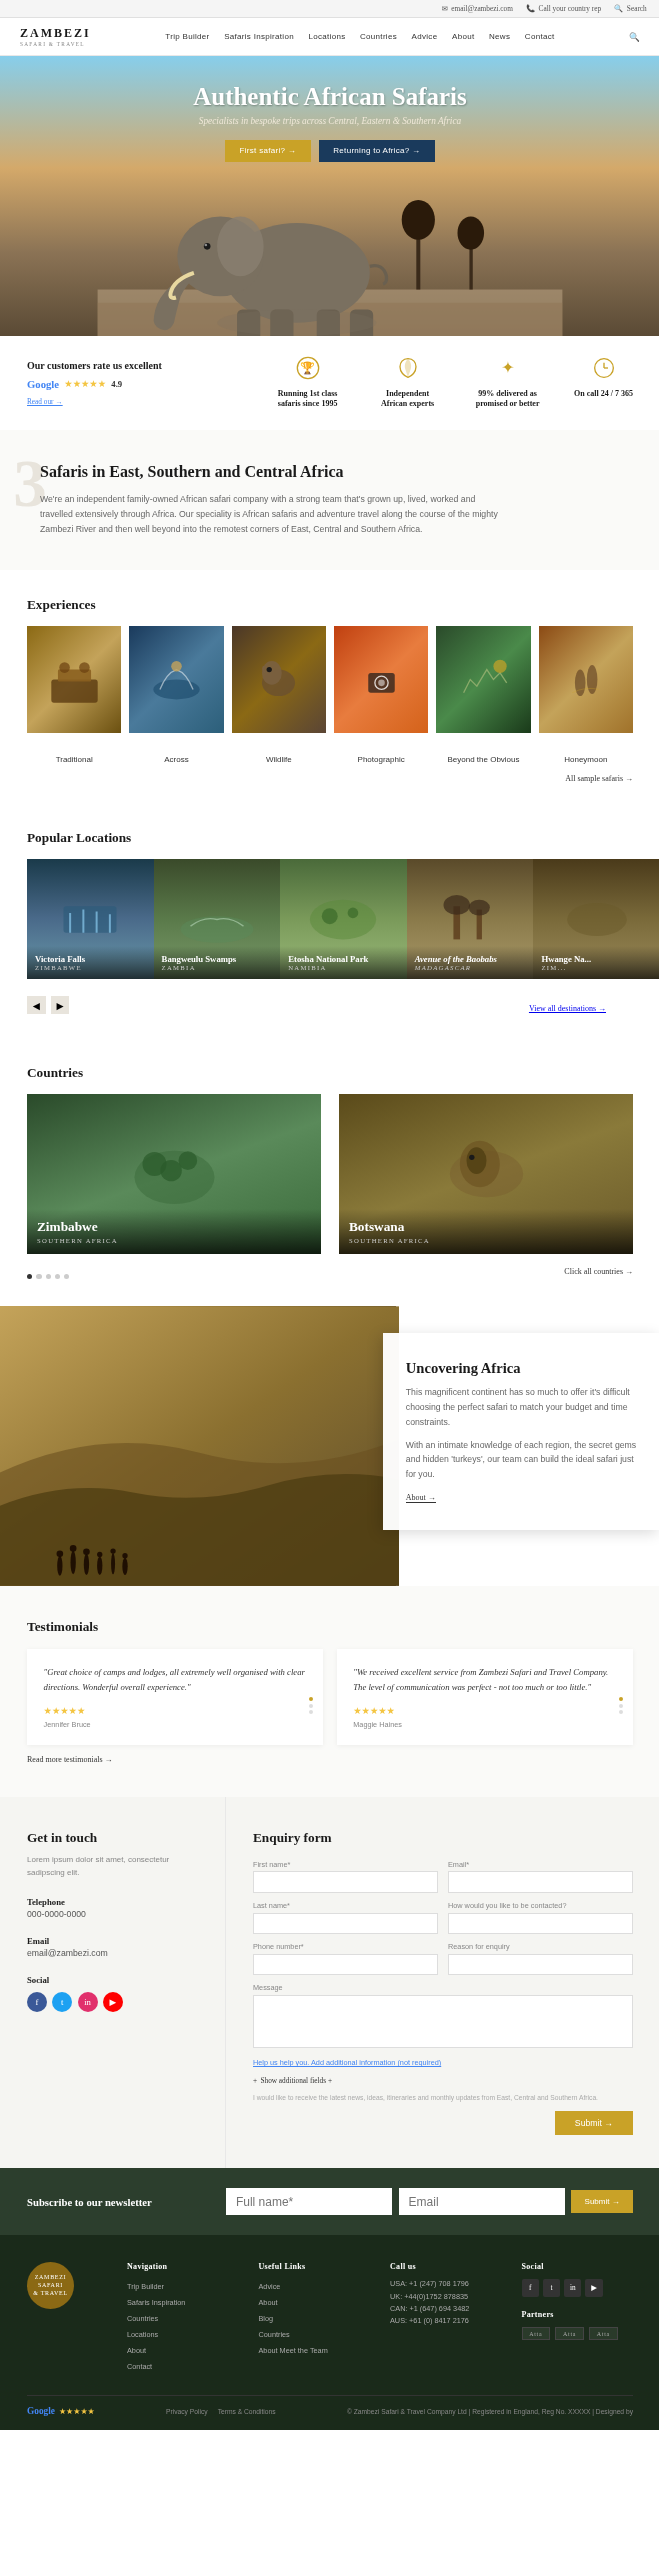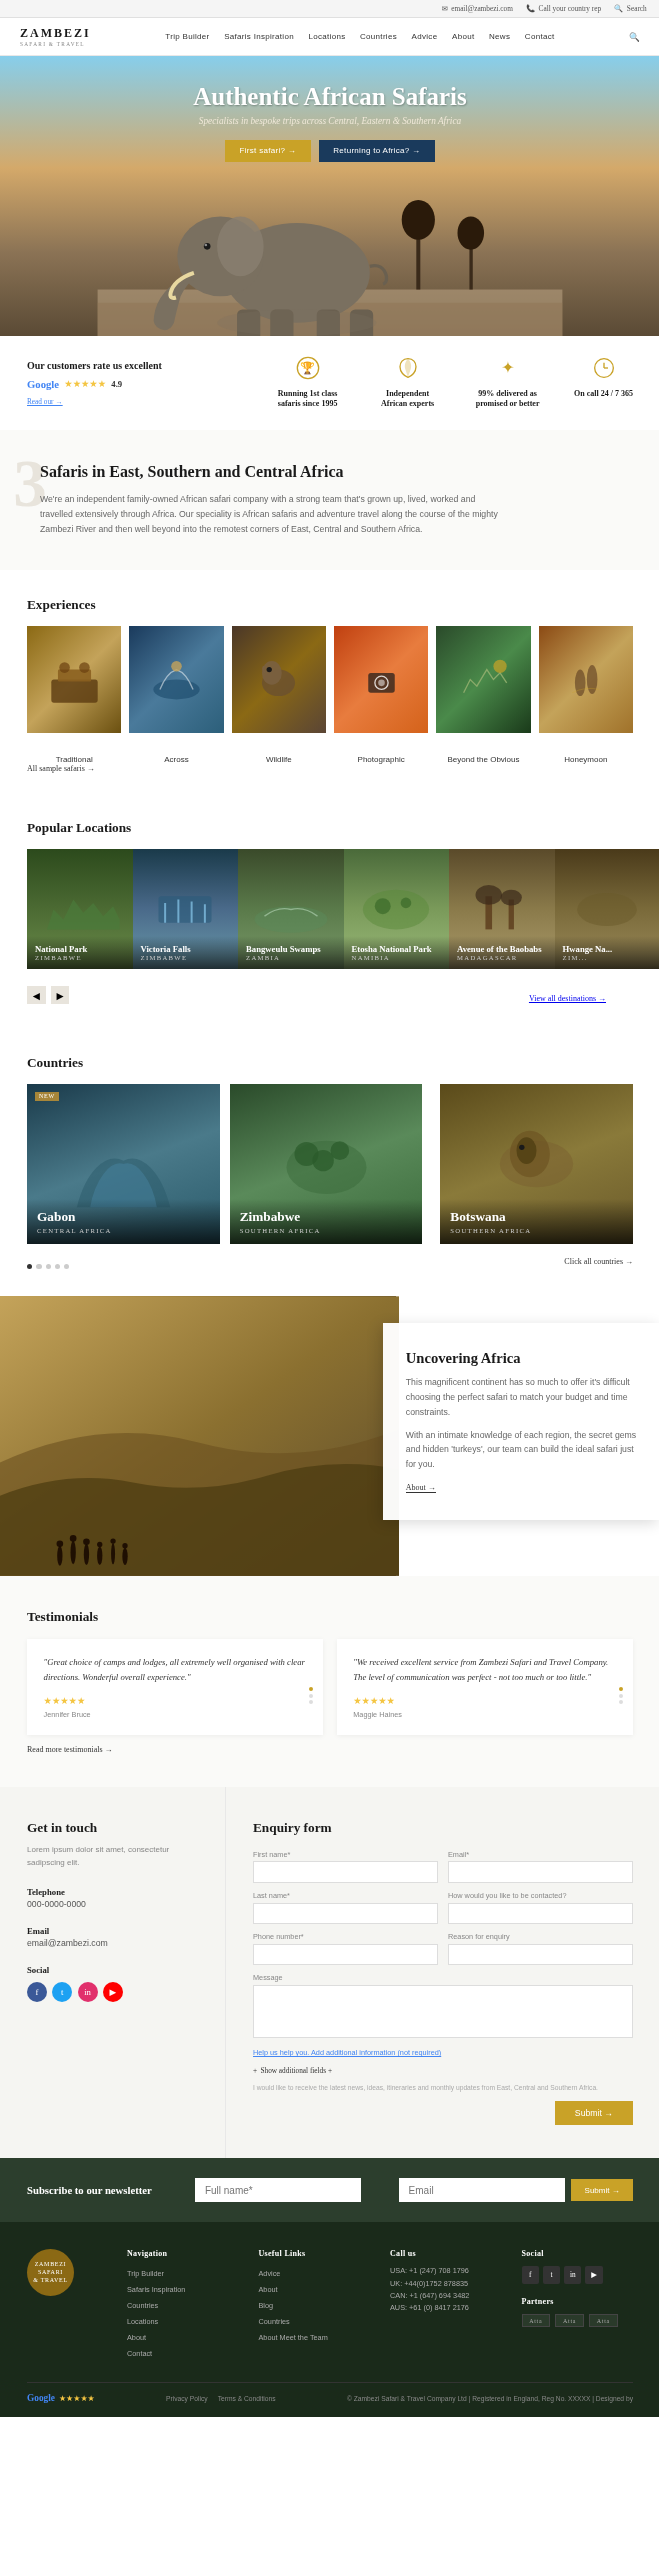--- a/index.html
+++ b/index.html
@@ -89,21 +89,21 @@
     .section-heading { font-size: 13.3px; font-weight: bold; color: #1a1a1a; margin-bottom: 13.3px; }
     .experiences-grid { display: flex; gap: 8px; }
     .exp-card { flex: 1; position: relative; overflow: hidden; cursor: pointer; }
     .exp-img {
       width: 100%;
       height: 107px;
       object-fit: cover;
       display: block;
     }
     .exp-label { font-size: 8px; color: #333; text-align: center; margin-top: 22px; font-family: Arial, sans-serif; }
-    .all-safaris-link { font-size: 8px; color: #333; cursor: pointer; }
+    .all-safaris-link { text-align: right; margin-top: 10px; font-size: 8px; color: #333; cursor: pointer; }
     .all-safaris-link a { text-decoration: none; color: #333; }
     
     
     .locations-section { padding: 20px 0 0 27px; background: #fff; }
     .locations-grid { display: flex; gap: 0; margin-top: 10px; overflow: hidden; }
     .loc-card { flex: 1; position: relative; height: 120px; overflow: hidden; cursor: pointer; }
     .loc-overlay { position: absolute; bottom: 0; left: 0; right: 0; padding: 8px; background: linear-gradient(transparent, rgba(0,0,0,0.7)); color: #fff; }
     .loc-name { font-size: 8.7px; font-weight: bold; }
     .loc-country { font-size: 6.7px; letter-spacing: 1.3px; text-transform: uppercase; color: #ccc; }
     .locations-nav { display: flex; gap: 5.3px; margin-top: 10px; padding-bottom: 10px; }
@@ -170,21 +170,21 @@
     .form-consent { font-size: 7.3px; color: #888; line-height: 1.5; margin-bottom: 6.7px; font-family: Arial, sans-serif; }
     .form-consent a { color: #4285F4; }
     .show-additional { font-size: 7.3px; color: #333; cursor: pointer; display: flex; align-items: center; gap: 3.3px; margin-bottom: 8px; }
     .submit-btn { background: #c9a227; color: #fff; border: none; padding: 6.7px 20px; font-size: 8.7px; cursor: pointer; float: right; }
     .form-legal { font-size: 6.7px; color: #aaa; line-height: 1.6; margin-bottom: 8px; font-family: Arial, sans-serif; }
     
     
     .newsletter { background: #2c3e2d; padding: 20px 27px; display: flex; align-items: center; justify-content: space-between; }
     .nl-title { font-size: 10.7px; font-weight: bold; color: #fff; }
     .nl-form { display: flex; gap: 6.7px; align-items: center; }
-    .nl-input { padding: 6.7px 10px; border: none; font-size: 10px; width: 166px; font-family: Arial, sans-serif; margin-left: 31px; }
+    .nl-input { padding: 6.7px 10px; border: none; font-size: 12px; width: 166px; font-family: Arial, sans-serif; }
     .nl-btn { background: #c9a227; color: #fff; border: none; padding: 6.7px 13.3px; font-size: 8px; cursor: pointer; }
     
     
     .footer { background: #1a2a1a; padding: 27px 27px 13.3px; }
     .footer-top { display: flex; gap: 20px; margin-bottom: 20px; }
     .footer-logo-area { flex: 0 0 80px; }
     .footer-logo-circle { width: 47px; height: 47px; border-radius: 50%; background: #8B6914; display: flex; align-items: center; justify-content: center; color: #fff; font-size: 6.7px; text-align: center; line-height: 1.3; }
     .footer-col { flex: 1; }
     .footer-col-title { font-size: 8px; font-weight: bold; color: #fff; margin-bottom: 8px; letter-spacing: 0.3px; font-family: Liberation Serif, serif; }
     .footer-col ul { list-style: none; }
@@ -439,31 +439,20 @@
     </div>
   </div>
   <div class="all-safaris-link">
     <a href="#">All sample safaris →</a>
   </div>
 </section>
 
 <section class="locations-section">
   <h2 class="section-heading">Popular Locations</h2>
   <div class="locations-grid">
-    <div class="loc-card" style="background: linear-gradient(180deg, #2c4a1c 0%, #6b8b4a 100%);">
-      <div class="img-placeholder">
-        <svg width="80" height="53" viewBox="0 0 120 80">
-            <path d="M10 70 L20 40 L35 55 L50 25 L65 45 L80 30 L95 50 L110 35 L120 55 L120 70Z" fill="#4a7a3a" opacity="0.7"></path>
-          </svg>
-      </div>
-      <div class="loc-overlay">
-        <div class="loc-name">National Park</div>
-        <div class="loc-country">ZIMBABWE</div>
-      </div>
-    </div>
     <div class="loc-card" style="background: linear-gradient(180deg, #1a3a4a 0%, #4a6a8a 50%, #6a9aaa 100%);">
       <div class="img-placeholder">
         <svg width="80" height="53" viewBox="0 0 120 80">
             <rect x="20" y="20" width="80" height="40" rx="4" fill="#2a5a7a" opacity="0.6"></rect>
             <path d="M30 30 L30 60 M50 25 L50 60 M70 28 L70 60 M90 32 L90 60" stroke="#8acaee" stroke-width="3" opacity="0.7"></path>
           </svg>
       </div>
       <div class="loc-overlay">
         <div class="loc-name">Victoria Falls</div>
         <div class="loc-country">ZIMBABWE</div>
@@ -487,21 +476,21 @@
             <ellipse cx="60" cy="40" rx="50" ry="30" fill="#5a8a3a" opacity="0.5"></ellipse>
             <circle cx="40" cy="35" r="12" fill="#3a6a2a" opacity="0.7"></circle>
             <circle cx="75" cy="30" r="8" fill="#3a6a2a" opacity="0.7"></circle>
           </svg>
       </div>
       <div class="loc-overlay">
         <div class="loc-name">Etosha National Park</div>
         <div class="loc-country">NAMIBIA</div>
       </div>
     </div>
-    <div class="loc-card" style="background: linear-gradient(180deg, #5a4a2a 0%, #8a7a4a 50%, #aa9a6a 100%);">
+    <div class="loc-card" style="background: linear-gradient(180deg, #5a4a2a 0%, #8a7a4a 50%, #aa9a6a 100%); font-style: italic;">
       <div class="img-placeholder">
         <svg width="80" height="53" viewBox="0 0 120 80">
             <rect x="35" y="20" width="10" height="50" fill="#5a3a1a" opacity="0.8"></rect>
             <ellipse cx="40" cy="18" rx="20" ry="15" fill="#3a2a1a" opacity="0.7"></ellipse>
             <rect x="70" y="25" width="8" height="45" fill="#5a3a1a" opacity="0.8"></rect>
             <ellipse cx="74" cy="22" rx="16" ry="12" fill="#3a2a1a" opacity="0.7"></ellipse>
           </svg>
       </div>
       <div class="loc-overlay">
         <div class="loc-name">Avenue of the Baobabs</div>
@@ -527,33 +516,20 @@
     </div>
     <div class="view-destinations">
       <a href="#">View all destinations →</a>
     </div>
   </div>
 </section>
 
 <section class="countries-section">
   <h2 class="section-heading">Countries</h2>
   <div class="countries-grid">
-    <div class="country-card" style="background: linear-gradient(160deg, #1a3a4a 0%, #4a7a8a 50%, #2a5a6a 100%);">
-      <div class="country-tag">NEW</div>
-      <div class="img-placeholder" style="height:100%; align-items:center; justify-content:center;">
-        <svg width="107" height="100" viewBox="0 0 160 150">
-            <path d="M10 140 Q20 100 40 80 Q60 60 80 70 Q100 60 120 80 Q140 100 150 140Z" fill="#2a5a6a" opacity="0.5"></path>
-            <path d="M30 140 Q35 110 50 90 Q65 70 80 75 Q95 70 110 90 Q125 110 130 140Z" fill="#4a8aaa" opacity="0.4"></path>
-          </svg>
-      </div>
-      <div class="country-overlay">
-        <div class="country-name">Gabon</div>
-        <div class="country-region">CENTRAL AFRICA</div>
-      </div>
-    </div>
     <div class="country-card" style="background: linear-gradient(160deg, #2a4a2a 0%, #5a8a5a 50%, #3a6a3a 100%);">
       <div class="img-placeholder" style="height:100%; align-items:center; justify-content:center;">
         <svg width="107" height="100" viewBox="0 0 160 150">
             <ellipse cx="80" cy="80" rx="60" ry="40" fill="#3a6a3a" opacity="0.5"></ellipse>
             <circle cx="50" cy="60" r="18" fill="#2a5a2a" opacity="0.7"></circle>
             <circle cx="100" cy="55" r="14" fill="#2a5a2a" opacity="0.7"></circle>
             <circle cx="75" cy="70" r="16" fill="#2a5a2a" opacity="0.7"></circle>
           </svg>
       </div>
       <div class="country-overlay">

